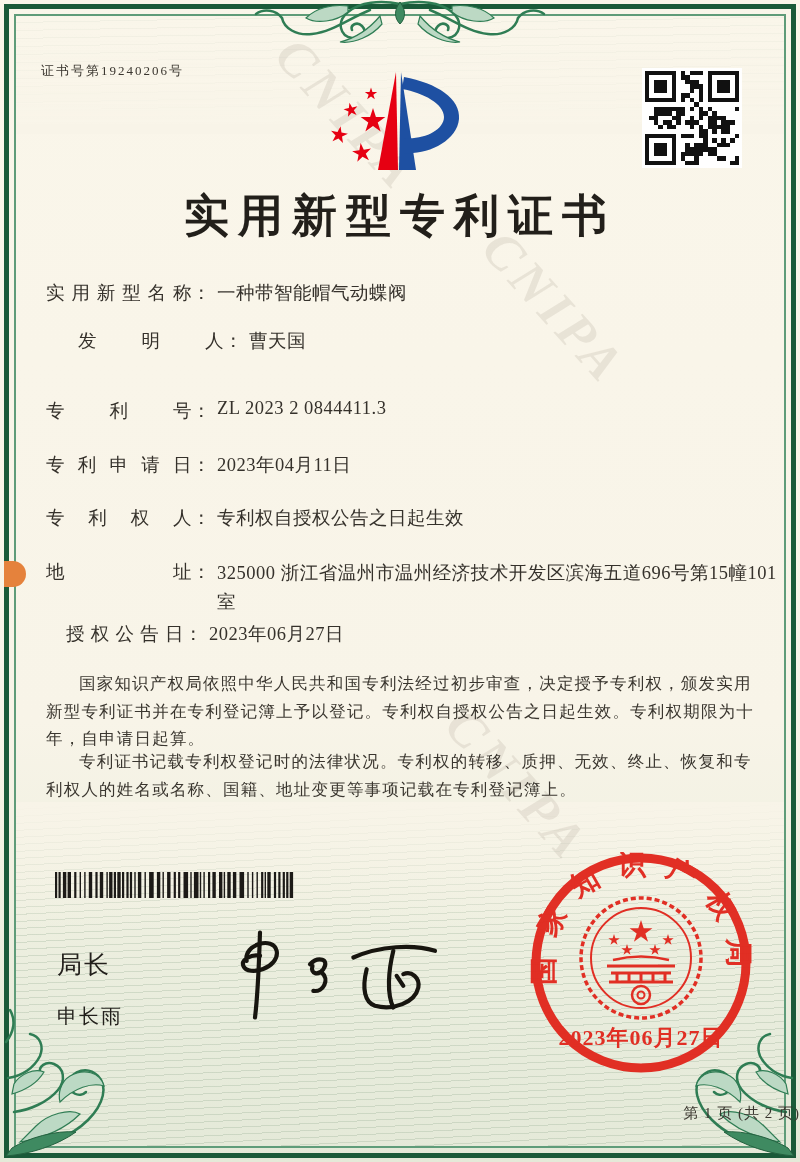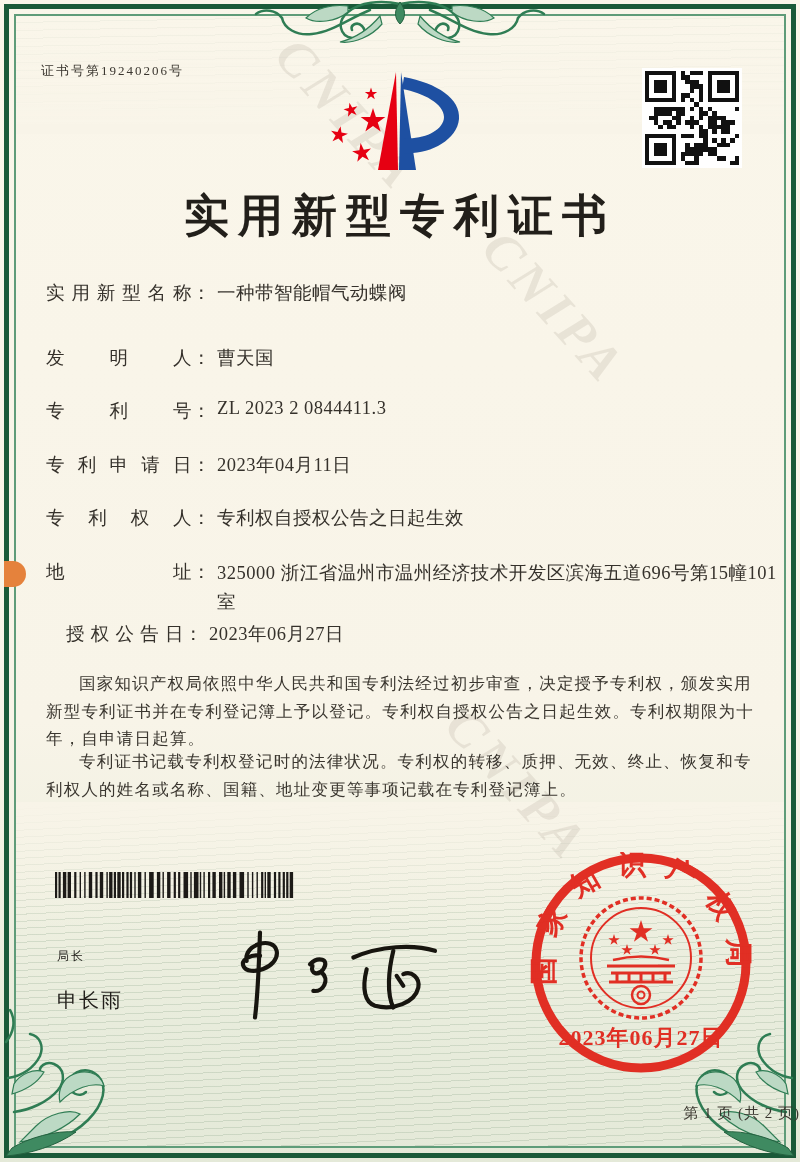--- a/index.html
+++ b/index.html
@@ -56,21 +56,21 @@
   .f-value{display:inline-block;vertical-align:top;}
   .addr .f-value{width:578px;line-height:29px;}
   .g-label{display:inline-block;width:118px;text-align:justify;text-align-last:justify;vertical-align:top;margin-left:20px;}
 
   .body-par{position:absolute;left:46px;width:712px;margin:0;font-size:16.5px;line-height:27.5px;
     text-indent:2em;letter-spacing:1.2px;color:#3a362f;z-index:4;}
 
   .barcode{position:absolute;left:55px;top:872px;width:240px;height:26px;z-index:4;}
 
   .signer{position:absolute;left:57px;top:948px;z-index:4;font-family:"Liberation Sans","DejaVu Sans",sans-serif;color:#23201c;}
-  .signer .t{font-size:12px;letter-spacing:2px;}
+  .signer .t{font-size:25px;letter-spacing:2px;}
   .signer .n{font-size:20px;letter-spacing:2px;margin-top:22px;}
   .signature{position:absolute;left:195px;top:915px;z-index:4;}
   .sig-stroke{stroke:#17150f;stroke-width:5;fill:none;stroke-linecap:round;stroke-linejoin:round;}
 
   .seal{position:absolute;left:530px;top:852px;width:222px;height:222px;z-index:5;opacity:.95;}
   .seal-red{fill:none;stroke:var(--seal-red,#e1251b);}
   .seal-fillred{fill:var(--seal-red,#e1251b);}
   .seal-text{fill:var(--seal-red,#e1251b);font-family:"Liberation Serif",serif;font-weight:bold;}
 
   .orange-tab{position:absolute;left:4px;top:561px;width:22px;height:26px;background:#e5823c;
@@ -985,21 +985,21 @@
       <rect x="4" y="20" width="1" height="1" fill="#111"></rect>
       <rect x="5" y="20" width="1" height="1" fill="#111"></rect>
       <rect x="6" y="20" width="1" height="1" fill="#111"></rect>
     </svg>
 
   <div class="title">实用新型专利证书</div>
 
   <div class="row" style="top:280px;">
     <span class="f-label">实用新型名称</span><span class="f-colon">：</span><span class="f-value">一种带智能帽气动蝶阀</span>
   </div>
-  <div class="row" style="top:345px;">
+  <div class="row" style="top:328px;margin-left:32px;">
     <span class="f-label">发明人</span><span class="f-colon">：</span><span class="f-value">曹天国</span>
   </div>
   <div class="row" style="top:398px;">
     <span class="f-label">专利号</span><span class="f-colon">：</span><span class="f-value">ZL 2023 2 0844411.3</span>
   </div>
   <div class="row" style="top:452px;">
     <span class="f-label">专利申请日</span><span class="f-colon">：</span><span class="f-value">2023年04月11日</span>
   </div>
   <div class="row" style="top:505px;">
     <span class="f-label">专利权人</span><span class="f-colon">：</span><span class="f-value">专利权自授权公告之日起生效</span>

